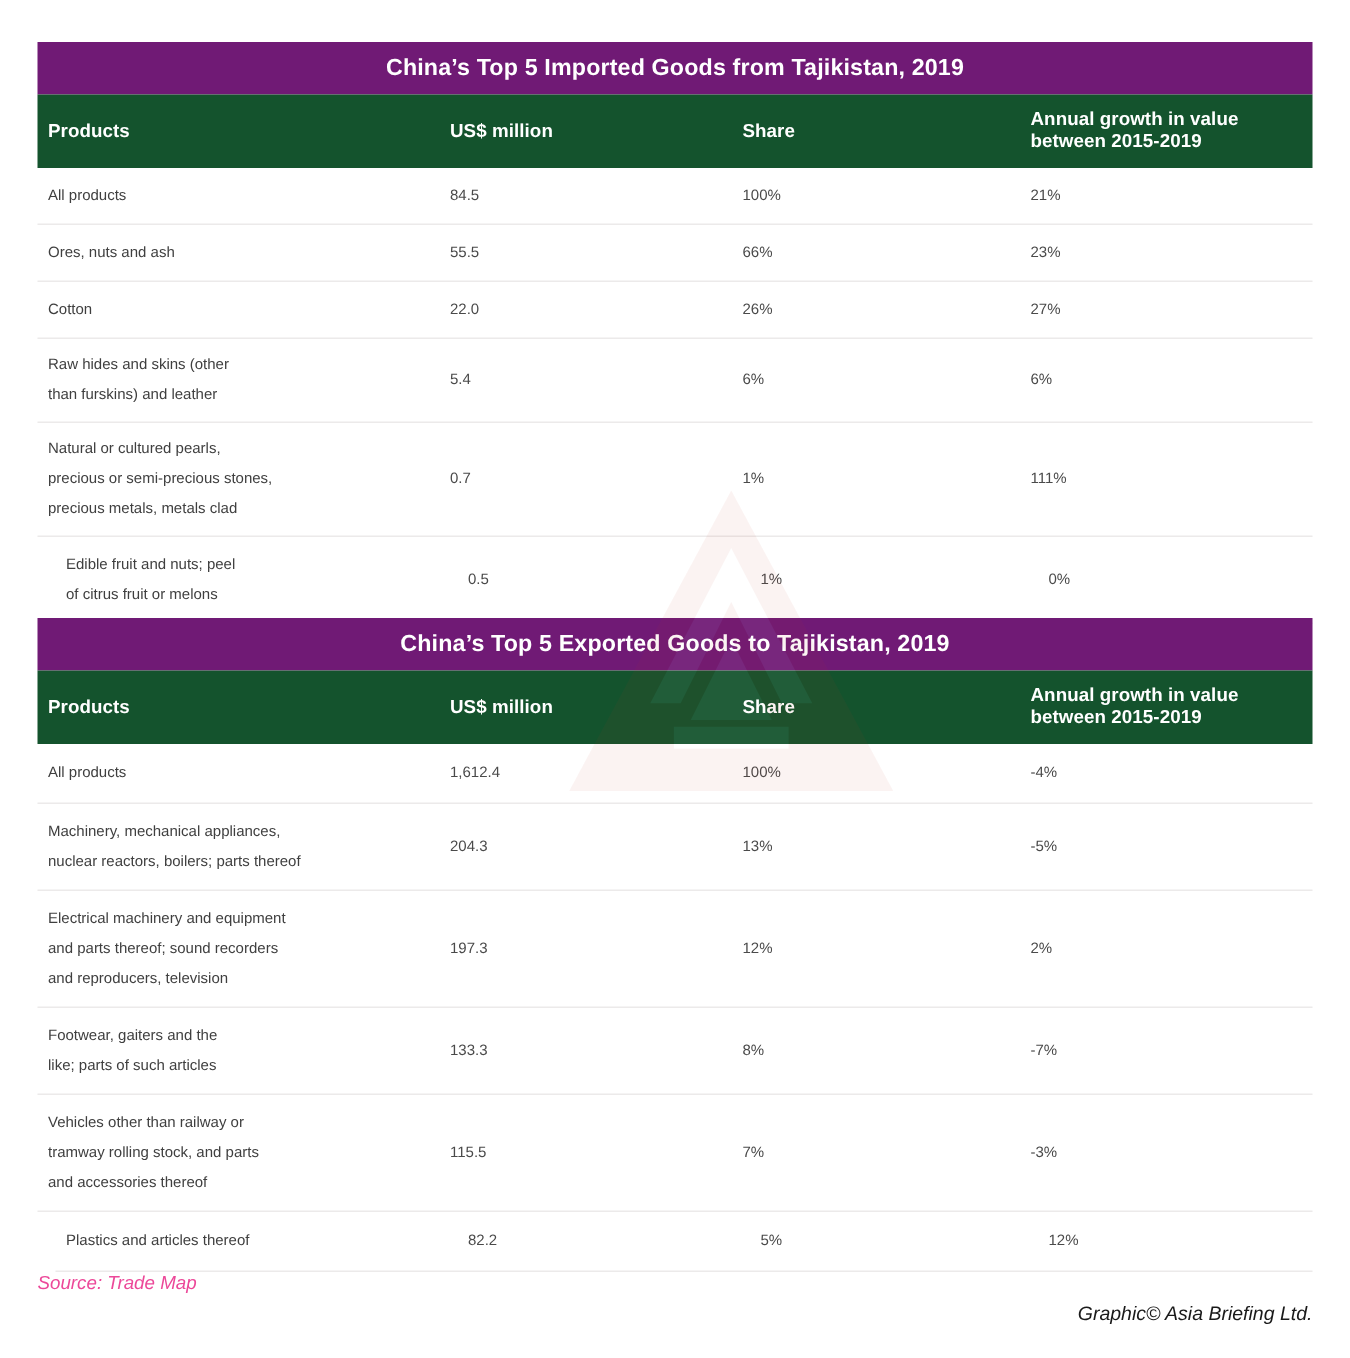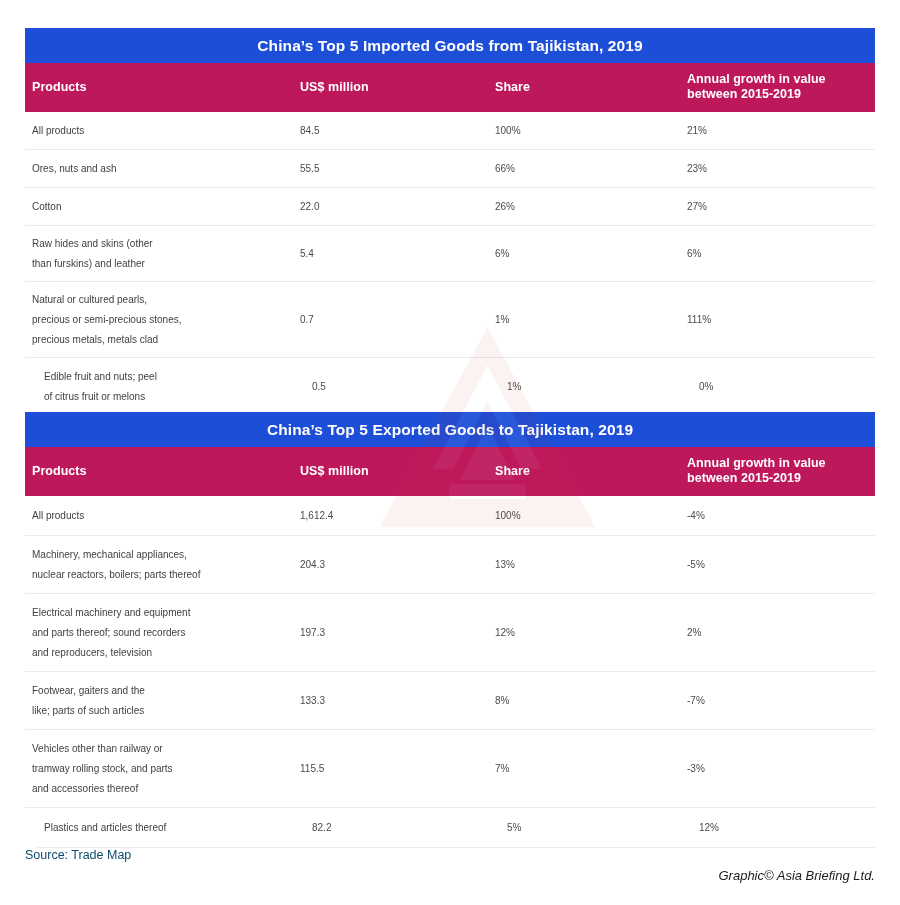--- a/index.html
+++ b/index.html
@@ -40,32 +40,32 @@
   .tbl-wrap {
     position: absolute;
     left: 25px;
     width: 850px;
     z-index: 1;
   }
   #table1-wrap { top: 28px; }
   #table2-wrap { top: 412px; }
 
   .tbl-title {
-    background: #1d4ed8;
+    background: #701a75;
     color: #ffffff;
     font-size: 15.5px;
     font-weight: bold;
     text-align: center;
     height: 35px;
     line-height: 35px;
     letter-spacing: 0.1px;
   }
 
   .tbl-head {
-    background: #be185d;
+    background: #14532d;
     color: #ffffff;
     height: 49px;
     position: relative;
   }
   .tbl-head .cell {
     position: absolute;
     font-size: 12.5px;
     font-weight: bold;
     line-height: 15px;
     letter-spacing: 0.05px;
@@ -104,21 +104,22 @@
     top: 50%;
     transform: translateY(-50%);
   }
 
   
   .source {
     position: absolute;
     left: 25px;
     top: 848px;
     font-size: 12.5px;
-    color: #0c4a6e;
+    font-style: italic;
+    color: #ec4899;
     z-index: 2;
   }
   .credit {
     position: absolute;
     right: 25px;
     top: 868px;
     font-size: 13px;
     font-style: italic;
     color: #1a1a1a;
     z-index: 2;

